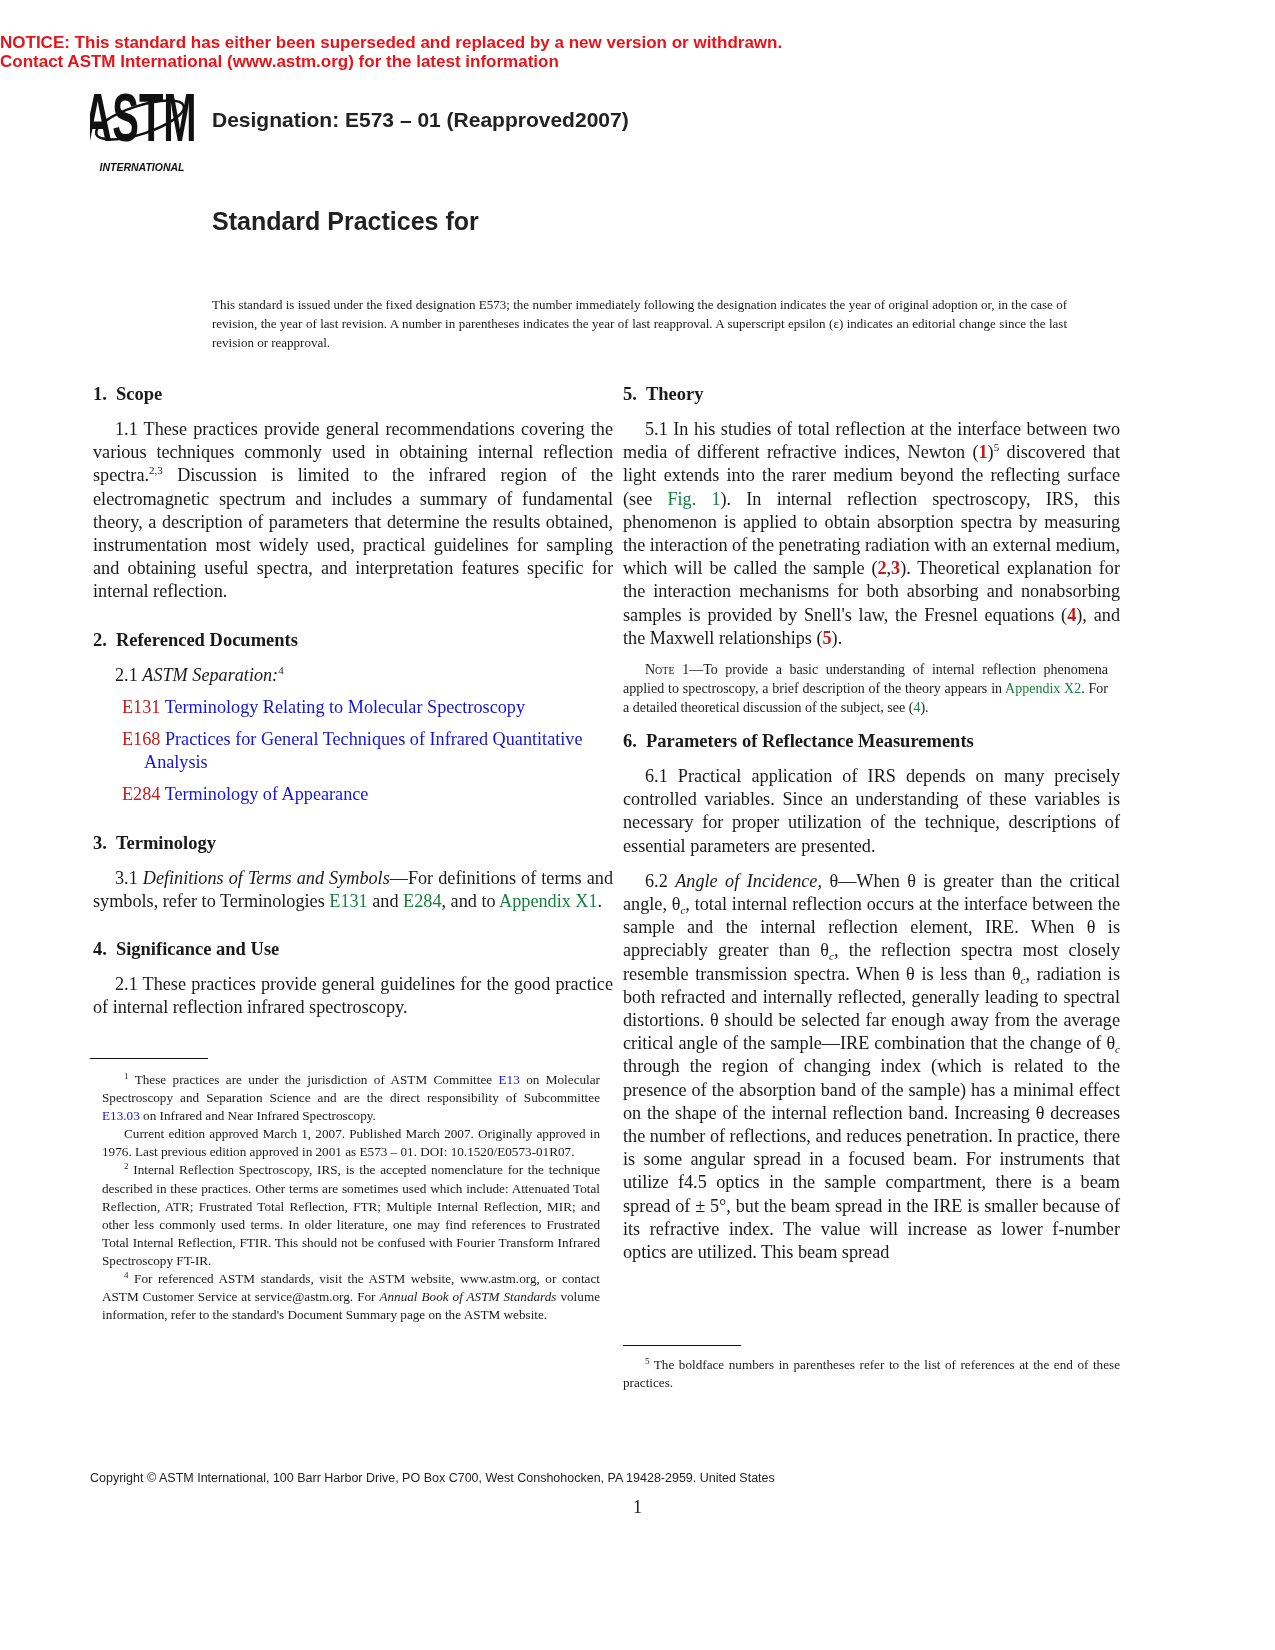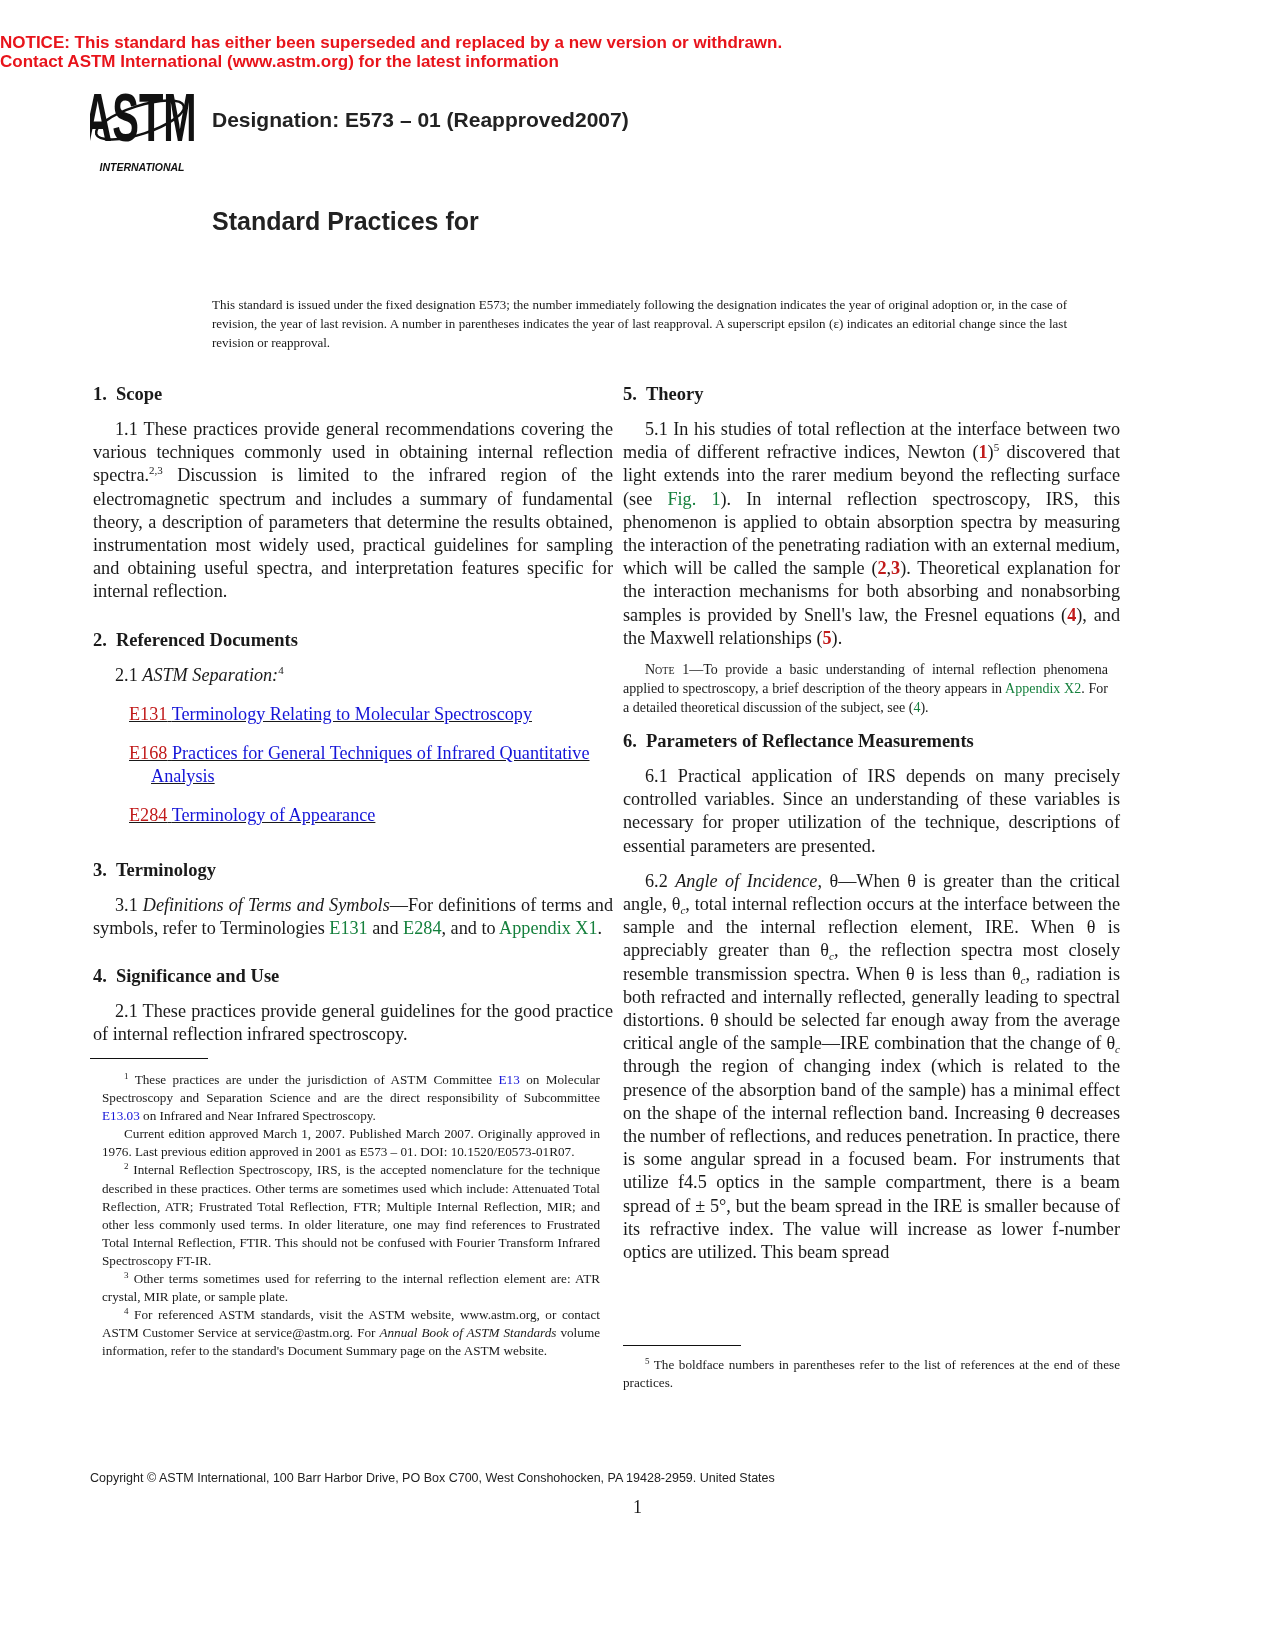--- a/index.html
+++ b/index.html
@@ -13,21 +13,21 @@
   .title sup { font-size: 15px; vertical-align: 12px; }
   .issued { position: absolute; left: 212px; top: 295px; width: 855px; font-size: 13px; line-height: 19px; text-align: justify; }
   .col { position: absolute; top: 382px; width: 520px; font-size: 18.2px; line-height: 23.2px; }
   .col.left { left: 93px; }
   .col.right { left: 651px; }
   h2 { font-size: 18.5px; font-weight: bold; margin: 0 0 9px 0; line-height: 24px; }
   h2 .num { margin-right: 9px; }
   p { margin: 12px 0 10px 0; text-align: justify; text-indent: 22px; }
   .gap { height: 14px; }
   .ref-list { margin: 0 0 10px 0; }
-  .ref-item { padding-left: 42px; text-indent: -22px; margin: 16px; text-decoration: underline; }
+  .ref-item { padding-left: 42px; text-indent: -22px; margin: 9px; }
   .ref-item .code { color: #c11b1b; }
   .ref-item .rt { color: #1515d8; }
   .red { color: #15803d; }
   .blue { color: #1515d8; }
   .redb { color: #c11b1b; font-weight: bold; }
   sup { font-size: 11px; vertical-align: 7px; line-height: 0; }
   sub { font-size: 11px; vertical-align: -4px; line-height: 0; }
   .note { font-size: 14px; line-height: 19px; margin: 6px 12px 12px 0; text-align: justify; text-indent: 22px; }
   .note .sc { font-variant: small-caps; }
   .fn-rule { position: absolute; width: 118px; height: 0; border-top: 1.6px solid #111; }
@@ -86,21 +86,20 @@
     <h2><span class="num">4.</span><span>Significance and Use</span></h2>
     <p>2.1 These practices provide general guidelines for the good practice of internal reflection infrared spectroscopy.</p>
   </section>
 </div>
 
 <div class="fn-rule" style="left:90px; top:1058px;"></div>
 <div class="footnotes serif" style="left:102px; top:1071px;">
   <p><sup>1</sup><span> These practices are under the jurisdiction of ASTM Committee </span><span class="blue">E13</span><span> on Molecular Spectroscopy and Separation Science and are the direct responsibility of Subcommittee </span><span class="blue">E13.03</span><span> on Infrared and Near Infrared Spectroscopy.</span></p>
   <p>Current edition approved March 1, 2007. Published March 2007. Originally approved in 1976. Last previous edition approved in 2001 as E573 – 01. DOI: 10.1520/E0573-01R07.</p>
   <p><sup>2</sup><span> Internal Reflection Spectroscopy, IRS, is the accepted nomenclature for the technique described in these practices. Other terms are sometimes used which include: Attenuated Total Reflection, ATR; Frustrated Total Reflection, FTR; Multiple Internal Reflection, MIR; and other less commonly used terms. In older literature, one may find references to Frustrated Total Internal Reflection, FTIR. This should not be confused with Fourier Transform Infrared Spectroscopy FT-IR.</span></p>
-  <p><sup>3</sup><span> Other terms sometimes used for referring to the internal reflection element are: ATR crystal, MIR plate, or sample plate.</span></p>
   <p><sup>4</sup><span> For referenced ASTM standards, visit the ASTM website, www.astm.org, or contact ASTM Customer Service at service@astm.org. For </span><i>Annual Book of ASTM Standards</i><span> volume information, refer to the standard's Document Summary page on the ASTM website.</span></p>
 </div>
 
 <div class="col right serif" style="left:623px; width:497px;">
   <section>
     <h2><span class="num">5.</span><span>Theory</span></h2>
     <p><span>5.1 In his studies of total reflection at the interface between two media of different refractive indices, Newton (</span><span class="redb">1</span><span>)</span><sup>5</sup><span> discovered that light extends into the rarer medium beyond the reflecting surface (see </span><span class="red">Fig. 1</span><span>). In internal reflection spectroscopy, IRS, this phenomenon is applied to obtain absorption spectra by measuring the interaction of the penetrating radiation with an external medium, which will be called the sample (</span><span class="redb">2</span><span>,</span><span class="redb">3</span><span>). Theoretical explanation for the interaction mechanisms for both absorbing and nonabsorbing samples is provided by Snell's law, the Fresnel equations (</span><span class="redb">4</span><span>), and the Maxwell relationships (</span><span class="redb">5</span><span>).</span></p>
     <div class="note"><span class="sc">Note</span><span> 1—To provide a basic understanding of internal reflection phenomena applied to spectroscopy, a brief description of the theory appears in </span><span class="red">Appendix X2</span><span>. For a detailed theoretical discussion of the subject, see (</span><span class="red">4</span><span>).</span></div>
   </section>
   <section>

